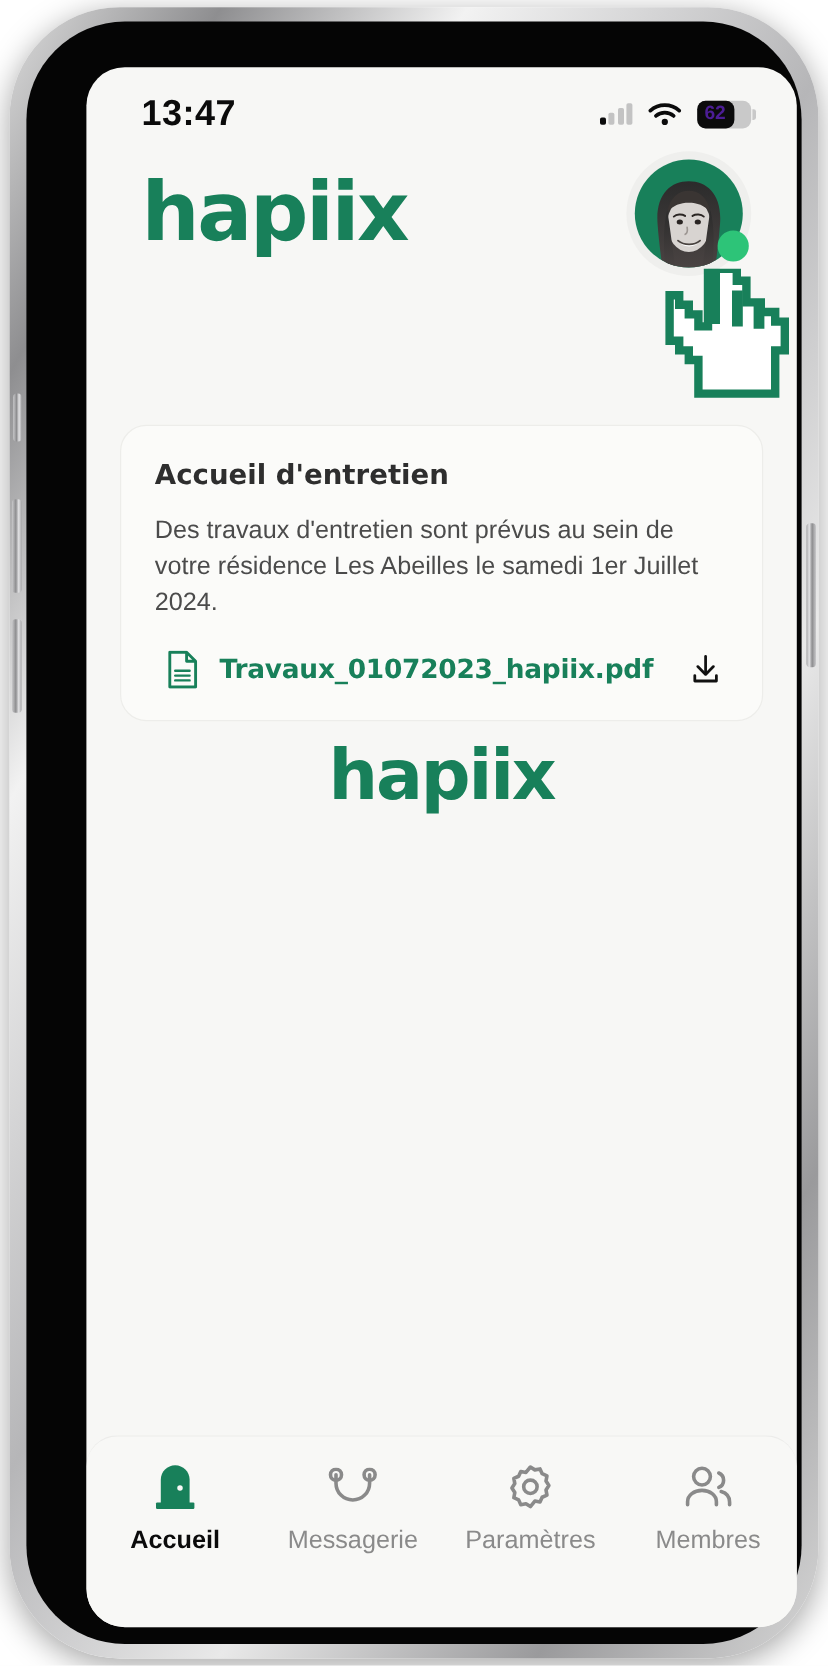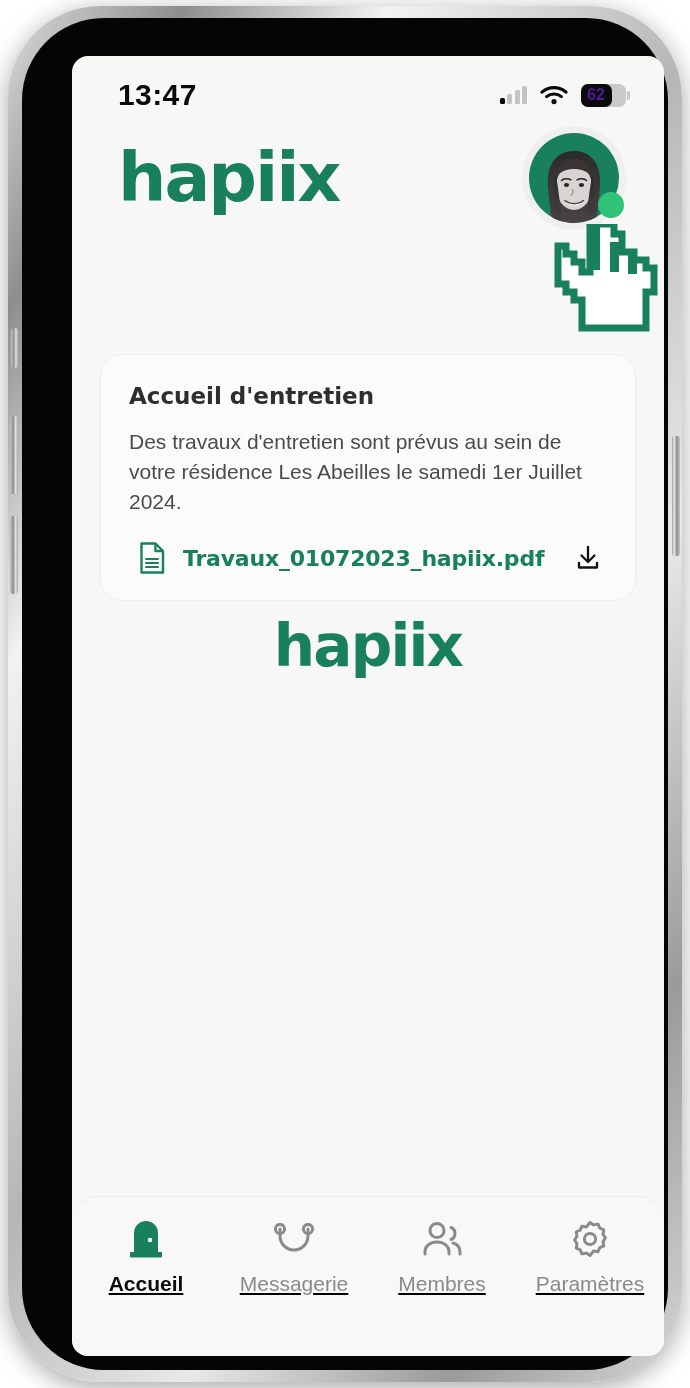--- a/index.html
+++ b/index.html
@@ -24,21 +24,21 @@
     position: absolute;
     left: 14px; top: 12px;
     width: 646px; height: 1352px;
     border-radius: 82px;
     background: #050505;
   }
   .phone-screen {
     position: absolute;
     left: 50px; top: 38px;
     width: 592px; height: 1300px;
-    border-radius: 16px;
+    border-radius: 32px;
     background: #f7f7f5;
     overflow: hidden;
   }
   
   .btn-side {
     position: absolute;
     background: linear-gradient(90deg,#c9c9cb,#8d8d8f 40%,#e3e3e5 70%,#a6a6a8);
     border-radius: 3px;
   }
   .btn-silent { left: 3px; top: 322px; width: 7px; height: 40px; }
@@ -113,21 +113,20 @@
                font-size: 58px; font-weight: 700; color:#18805a; letter-spacing:-1.8px;
                font-family:"DejaVu Sans", sans-serif; }
 
   
   .tabbar {
     position:absolute; left: 0; bottom: 0; width: 592px; height: 160px;
     background:#f8f8f6; border-top: 1px solid #ececea;
     border-radius: 26px 26px 0 0;
     display:flex; align-items:flex-start; justify-content:space-around;
     padding-top: 22px;
-    text-decoration: underline;
   }
   .tab { width: 148px; display:flex; flex-direction:column; align-items:center; gap: 13px; }
   .tab-ico { height: 40px; display:flex; align-items:center; justify-content:center; }
   .tab-label { font-size: 21px; color:#8a8a8a; font-family:"Liberation Sans", sans-serif; }
   .tab.active .tab-label { color:#0b0b0b; font-weight:700; }
 </style>
 </head>
 <body>
 
 <div id="root">
@@ -241,39 +240,39 @@
                 <path d="M8 6v7a14 14 0 0 0 14 14 14 14 0 0 0 14-14V6" fill="none" stroke="#8a8a8a" stroke-width="3" stroke-linecap="round"></path>
                 <circle cx="8" cy="6" r="4.6" fill="none" stroke="#8a8a8a" stroke-width="3"></circle>
                 <circle cx="36" cy="6" r="4.6" fill="none" stroke="#8a8a8a" stroke-width="3"></circle>
               </svg>
             </span>
             <span class="tab-label">Messagerie</span>
           </div>
 
           <div class="tab">
             <span class="tab-ico">
+              <svg width="40" height="40" viewBox="0 0 40 40">
+                <path fill="none" stroke="#8a8a8a" stroke-width="3" stroke-linejoin="round" d="M20 3.5l3.7 2.4 4.3-.8 1.8 4 4 1.8-.8 4.3 2.4 3.7-2.4 3.7.8 4.3-4 1.8-1.8 4-4.3-.8L20 36.5l-3.7-2.4-4.3.8-1.8-4-4-1.8.8-4.3L4.6 21l2.4-3.7-.8-4.3 4-1.8 1.8-4 4.3.8z"></path>
+                <circle cx="20" cy="20" r="5.6" fill="none" stroke="#8a8a8a" stroke-width="3"></circle>
+              </svg>
+            </span>
+            <span class="tab-label">Paramètres</span>
+          </div>
+
+          <div class="tab">
+            <span class="tab-ico">
               <svg width="42" height="36" viewBox="0 0 42 36">
                 <circle cx="16" cy="9.5" r="7" fill="none" stroke="#8a8a8a" stroke-width="3"></circle>
                 <path d="M4 33v-2.5c0-5.6 5.4-9.5 12-9.5s12 3.9 12 9.5V33" fill="none" stroke="#8a8a8a" stroke-width="3" stroke-linecap="round"></path>
                 <path d="M30 6.5a6.5 6.5 0 0 1 0 12" fill="none" stroke="#8a8a8a" stroke-width="3" stroke-linecap="round"></path>
                 <path d="M32 22c4.4 1.3 7 4.6 7 8.8V33" fill="none" stroke="#8a8a8a" stroke-width="3" stroke-linecap="round"></path>
               </svg>
             </span>
             <span class="tab-label">Membres</span>
           </div>
 
-          <div class="tab">
-            <span class="tab-ico">
-              <svg width="40" height="40" viewBox="0 0 40 40">
-                <path fill="none" stroke="#8a8a8a" stroke-width="3" stroke-linejoin="round" d="M20 3.5l3.7 2.4 4.3-.8 1.8 4 4 1.8-.8 4.3 2.4 3.7-2.4 3.7.8 4.3-4 1.8-1.8 4-4.3-.8L20 36.5l-3.7-2.4-4.3.8-1.8-4-4-1.8.8-4.3L4.6 21l2.4-3.7-.8-4.3 4-1.8 1.8-4 4.3.8z"></path>
-                <circle cx="20" cy="20" r="5.6" fill="none" stroke="#8a8a8a" stroke-width="3"></circle>
-              </svg>
-            </span>
-            <span class="tab-label">Paramètres</span>
-          </div>
-
         </div>
 
       </div>
     </div>
   </div>
 
 </div>
 
 </body></html>

